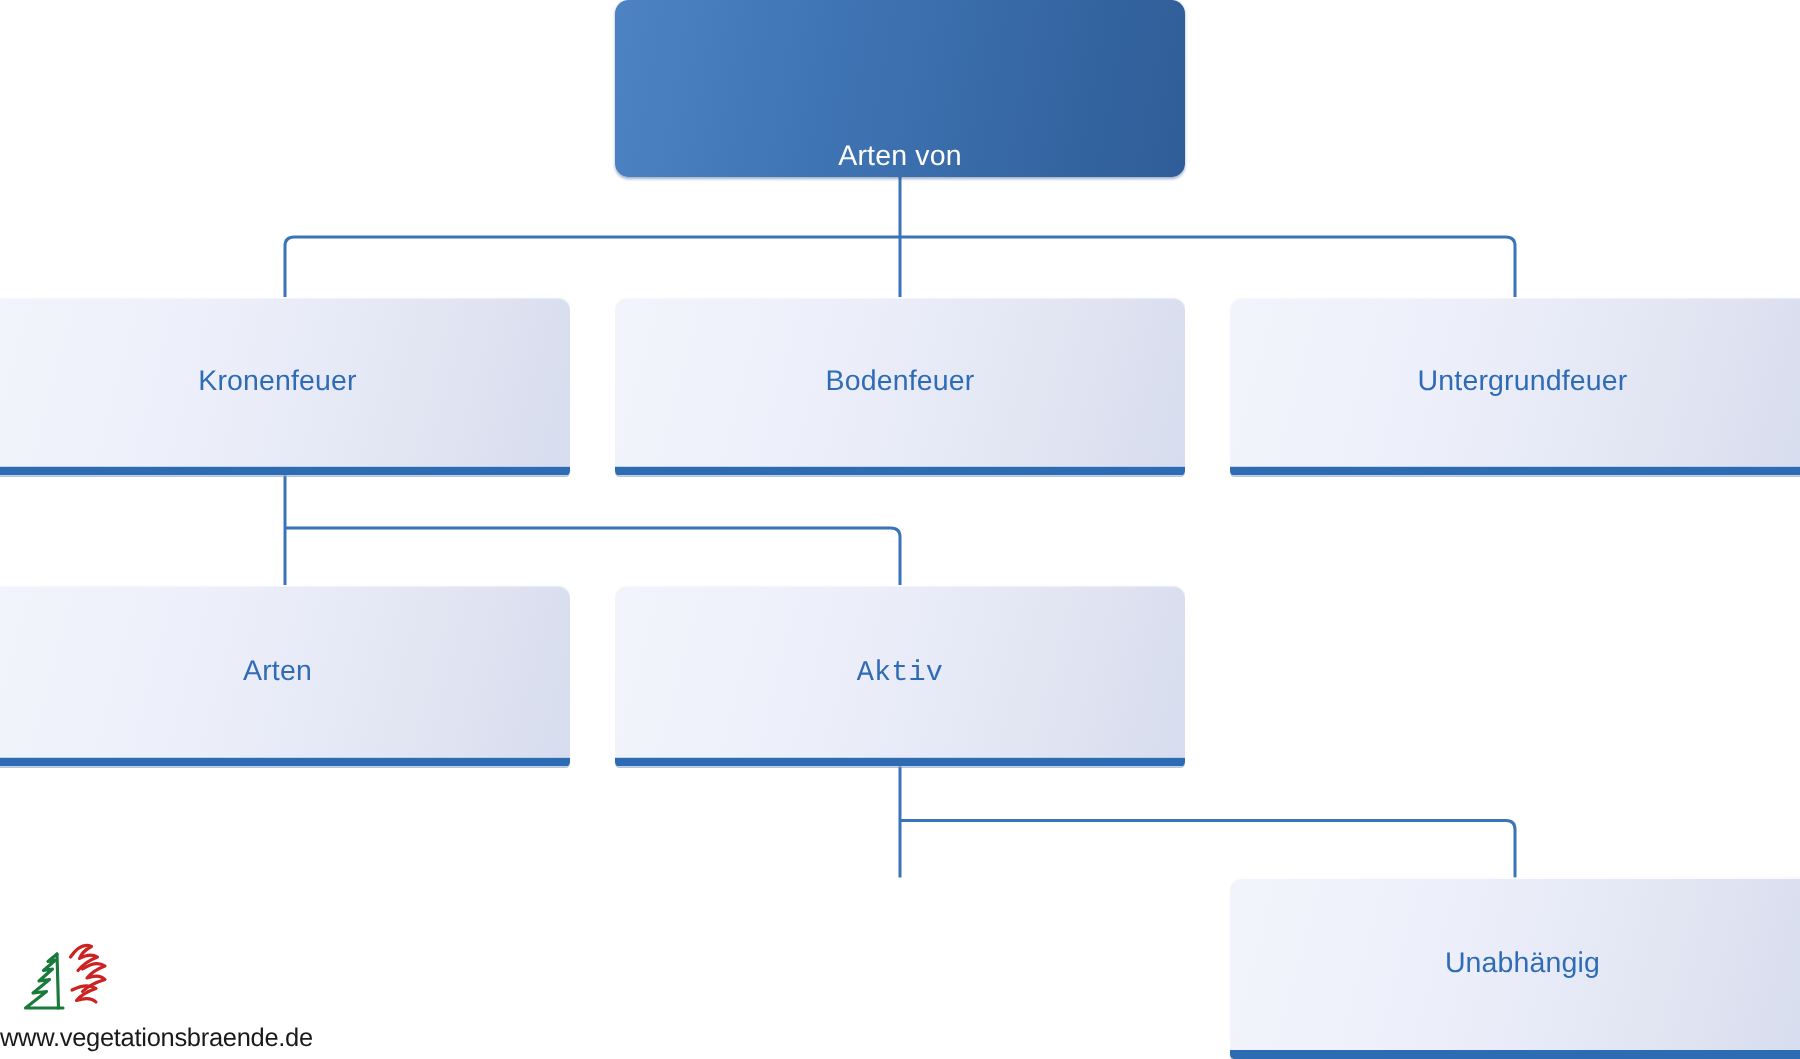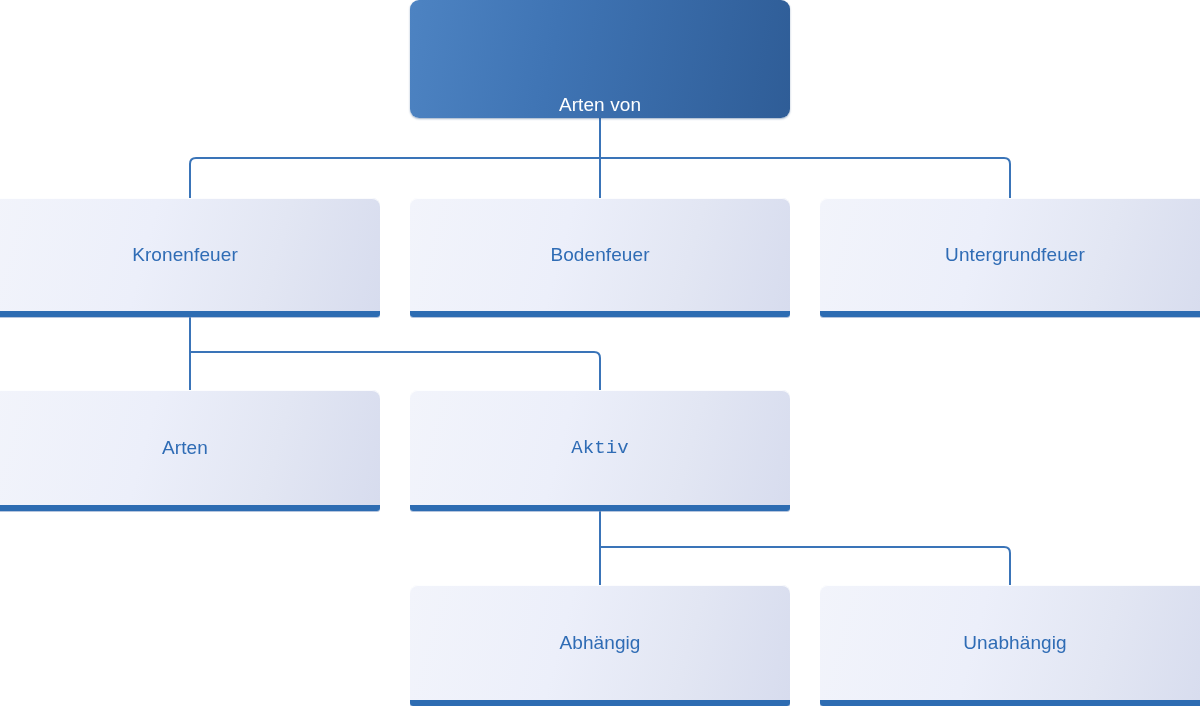--- a/index.html
+++ b/index.html
@@ -130,22 +130,33 @@
   </div>
 
   <div class="node node-child" style="left:-10px; top:390px; width:390px; height:121px;">
     <span class="node-label">Arten</span>
   </div>
 
   <div class="node node-child" style="left:410px; top:390px; width:380px; height:121px;font-family:Liberation Mono, monospace;">
     <span class="node-label">Aktiv</span>
   </div>
 
-  <div class="node node-child" style="left:410px; top:585px; width:380px; height:121px;">
-    <span class="node-label">Abhängig</span>
-  </div>
 
   <div class="node node-child" style="left:820px; top:585px; width:390px; height:121px;">
     <span class="node-label">Unabhängig</span>
   </div>
 
+  <div id="branding">
+    <svg id="brand-logo" viewBox="0 0 72 58" width="72" height="58">
+      <g fill="none" stroke="#1a7a3c" stroke-width="2.1" stroke-linecap="round" stroke-linejoin="round">
+        <path d="M30,14 L24,19 L29,18 L21,25 L27,24 L18,32 L25,31 L14,40 L23,39 L9,50 L34,50"></path>
+        <path d="M30,14 L31,50"></path>
+      </g>
+      <g fill="none" stroke="#cc2222" stroke-width="2.1" stroke-linecap="round" stroke-linejoin="round">
+        <path d="M39,16 Q46,6 53,9 Q47,12 45,17 Q52,13 57,16 Q49,19 44,25"></path>
+        <path d="M47,24 Q56,18 62,22 Q54,25 50,30 Q58,27 62,31 Q52,34 47,39"></path>
+        <path d="M40,38 Q50,33 56,37 Q47,40 43,45 Q52,42 56,46"></path>
+      </g>
+    </svg>
+    <div id="brand-url">www.vegetationsbraende.de</div>
+  </div>
 
 </div>
 
 </body></html>

